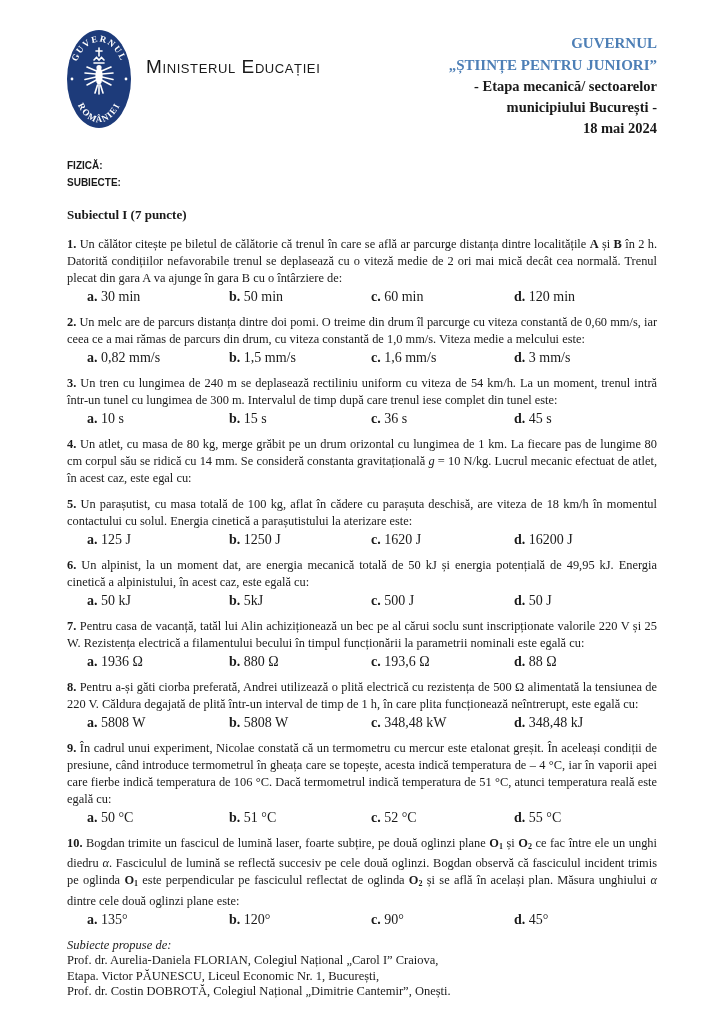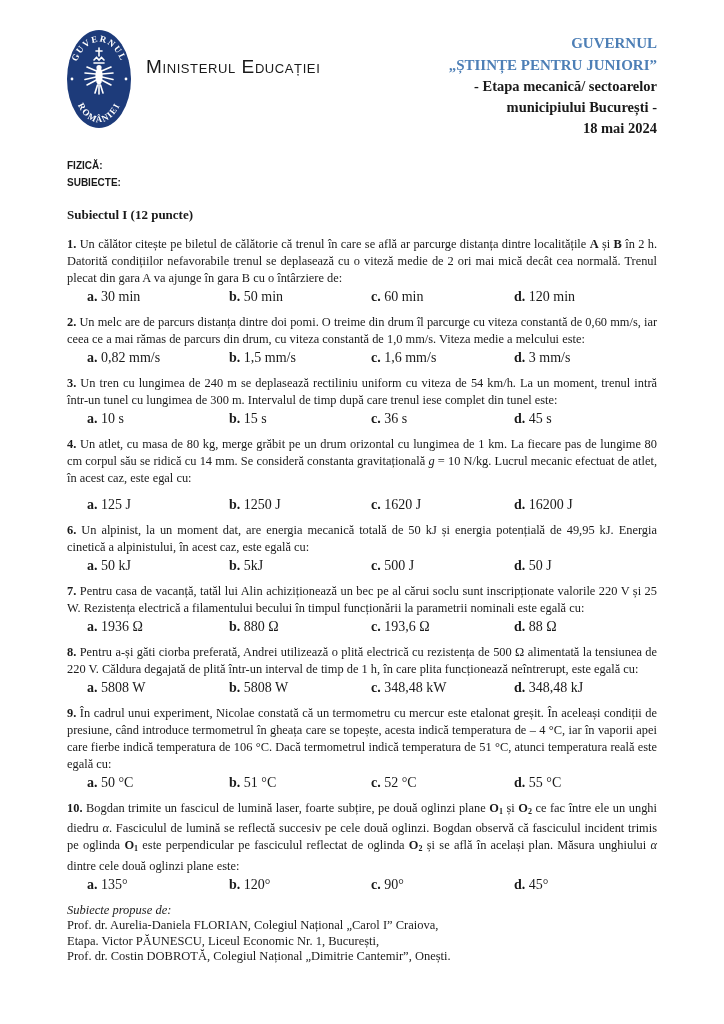--- a/index.html
+++ b/index.html
@@ -133,21 +133,21 @@
         <div class="hr-line black">- Etapa mecanică/ sectoarelor</div>
         <div class="hr-line black">municipiului București -</div>
         <div class="hr-line black">18 mai 2024</div>
       </div>
   </div>
 
   <div class="section-labels">
     <div>FIZICĂ:</div>
     <div>SUBIECTE:</div>
   </div>
-  <div class="part-title">Subiectul I (12 puncte)</div>
+  <div class="part-title">Subiectul I (7 puncte)</div>
 
   <div id="questions">
     <div class="question">
       <p class="q-text"><b class="q-num">1. </b><span class="q-body"><span>Un călător citește pe biletul de călătorie că trenul în care se află ar parcurge distanța dintre localitățile </span><span class="bb">A</span><span> și </span><span class="bb">B</span><span> în 2 h. Datorită condițiilor nefavorabile trenul se deplasează cu o viteză medie de 2 ori mai mică decât cea normală. Trenul plecat din gara A va ajunge în gara B cu o întârziere de:</span></span></p>
       <div class="q-options">
           <span class="opt"><b>a. </b>30 min</span>
           <span class="opt"><b>b. </b>50 min</span>
           <span class="opt"><b>c. </b>60 min</span>
           <span class="opt"><b>d. </b>120 min</span>
         </div>
@@ -171,20 +171,21 @@
           <span class="opt"><b>c. </b>36 s</span>
           <span class="opt"><b>d. </b>45 s</span>
         </div>
     </div>
 
     <div class="question">
       <p class="q-text"><b class="q-num">4. </b><span class="q-body"><span>Un atlet, cu masa de 80 kg, merge grăbit pe un drum orizontal cu lungimea de 1 km. La fiecare pas de lungime 80 cm corpul său se ridică cu 14 mm. Se consideră constanta gravitațională </span><span class="ii">g</span><span> = 10 N/kg. Lucrul mecanic efectuat de atlet, în acest caz, este egal cu:</span></span></p>
     </div>
 
     <div class="question">
+      <p class="q-text"><b class="q-num">5. </b><span class="q-body"><span>Un parașutist, cu masa totală de 100 kg, aflat în cădere cu parașuta deschisă, are viteza de 18 km/h în momentul contactului cu solul. Energia cinetică a parașutistului la aterizare este:</span></span></p>
       <div class="q-options">
           <span class="opt"><b>a. </b>125 J</span>
           <span class="opt"><b>b. </b>1250 J</span>
           <span class="opt"><b>c. </b>1620 J</span>
           <span class="opt"><b>d. </b>16200 J</span>
         </div>
     </div>
 
     <div class="question">
       <p class="q-text"><b class="q-num">6. </b><span class="q-body"><span>Un alpinist, la un moment dat, are energia mecanică totală de 50 kJ și energia potențială de 49,95 kJ. Energia cinetică a alpinistului, în acest caz, este egală cu:</span></span></p>

